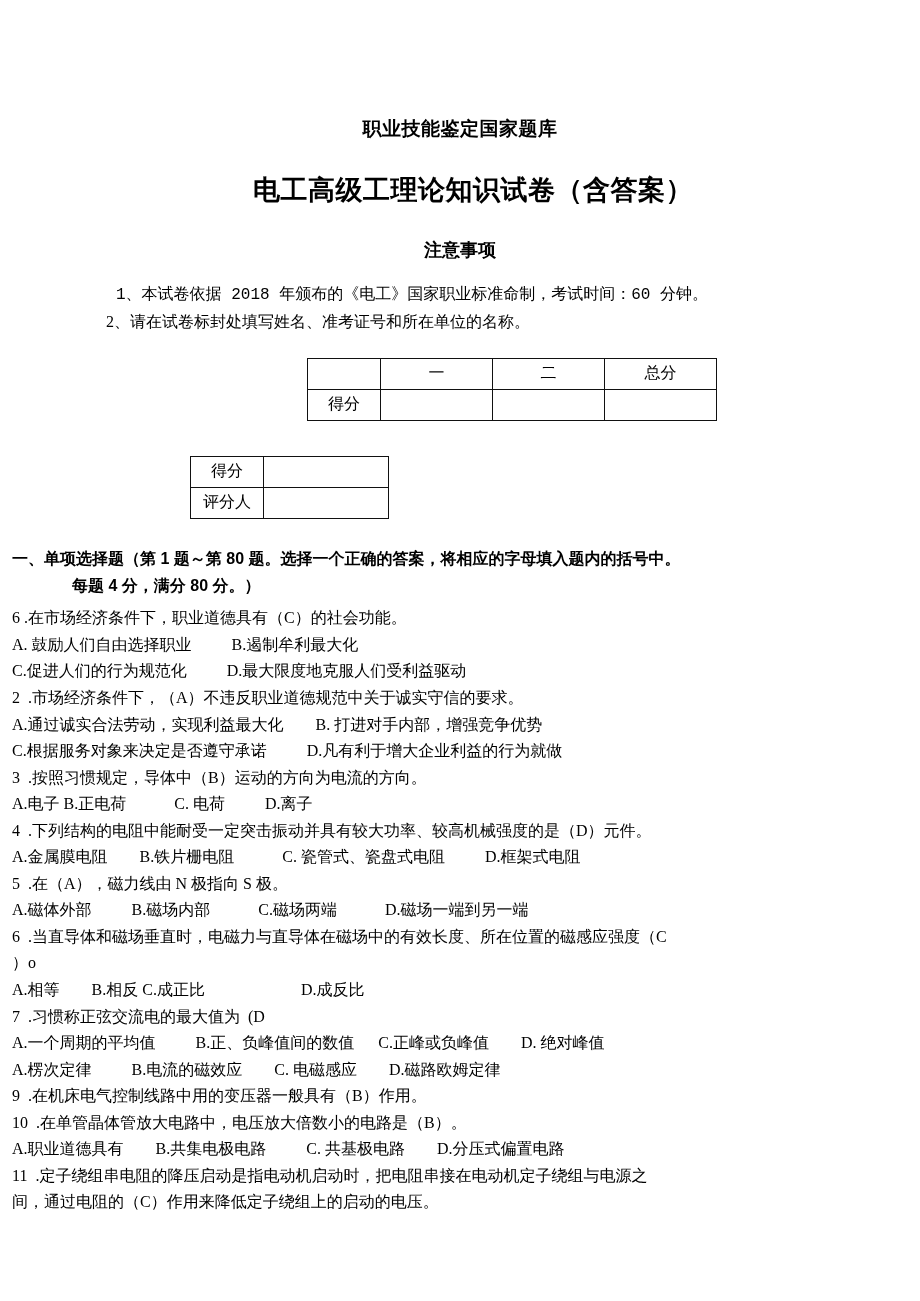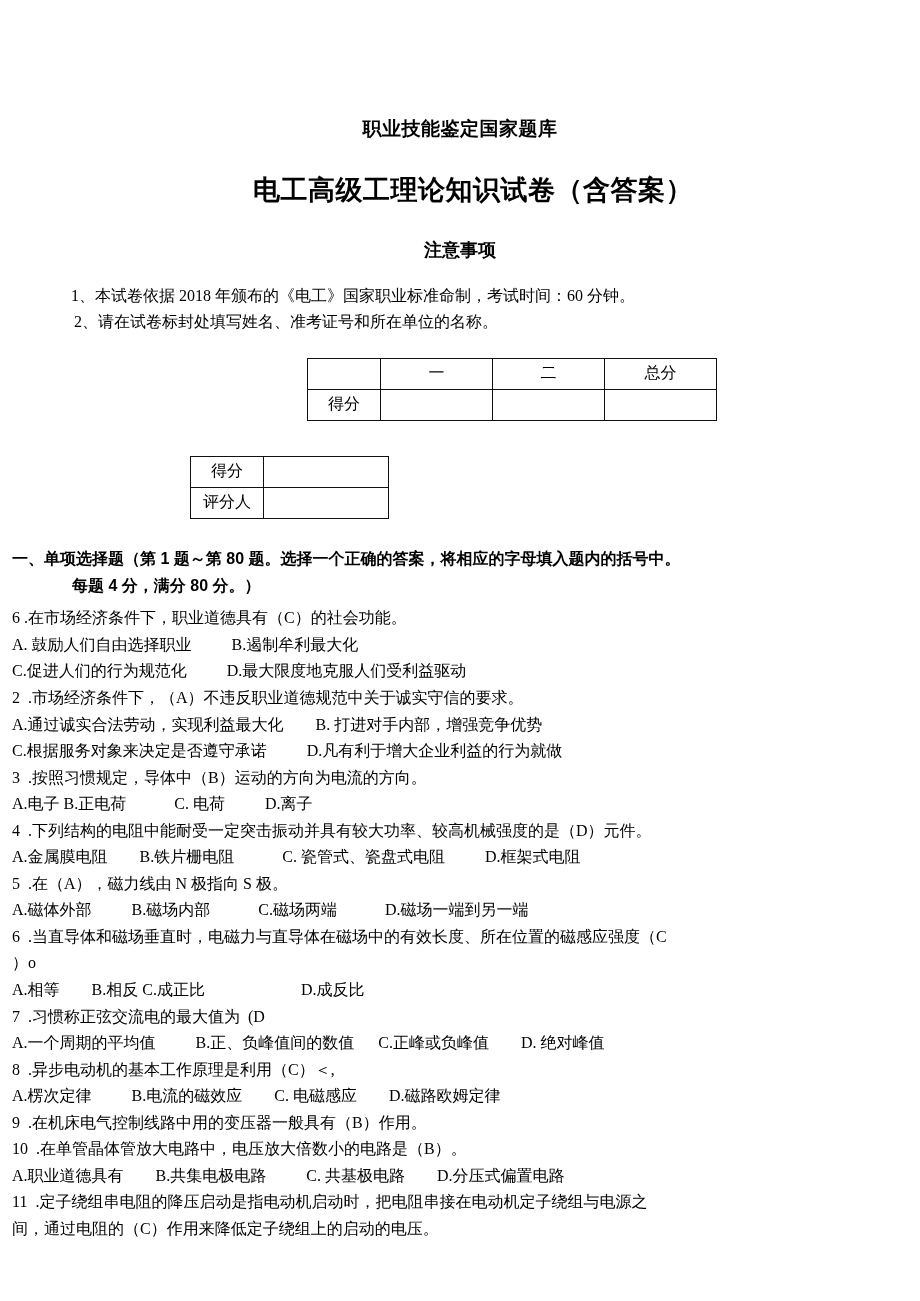--- a/index.html
+++ b/index.html
@@ -57,25 +57,26 @@
 
   
   .notices {
     margin: 0;
     padding: 22px 0 0 0;
     list-style: none;
   }
   .notice-line {
     font-size: 16px;
     line-height: 1.62;
-    padding-left: 74px;
+    padding-left: 106px;
     white-space: nowrap;
   }
   .notice-line.first {
-    padding-left: 71px;
+    padding-left: 116px;
+    font-family: Liberation Mono, monospace;
   }
 
   
   .table-wrap-1 {
     margin: 0;
     padding-top: 23px;
     padding-left: 307px;
   }
   table.score-table {
     border-collapse: collapse;
@@ -225,21 +226,20 @@
       <div class="q-line q-cont">）o</div>
       <div class="q-line q-opts">A.相等        B.相反 C.成正比                        D.成反比</div>
     </div>
 
     <div>
       <div class="q-line q-stem">7  .习惯称正弦交流电的最大值为  (D</div>
       <div class="q-line q-opts">A.一个周期的平均值          B.正、负峰值间的数值      C.正峰或负峰值        D. 绝对峰值</div>
     </div>
 
     <div>
-      <div class="q-line q-stem">8  .异步电动机的基本工作原理是利用（C）＜,</div>
       <div class="q-line q-opts">A.楞次定律          B.电流的磁效应        C. 电磁感应        D.磁路欧姆定律</div>
     </div>
 
     <div>
       <div class="q-line q-stem">9  .在机床电气控制线路中用的变压器一般具有（B）作用。</div>
     </div>
 
     <div>
       <div class="q-line q-stem">10  .在单管晶体管放大电路中，电压放大倍数小的电路是（B）。</div>
       <div class="q-line q-opts">A.职业道德具有        B.共集电极电路          C. 共基极电路        D.分压式偏置电路</div>

